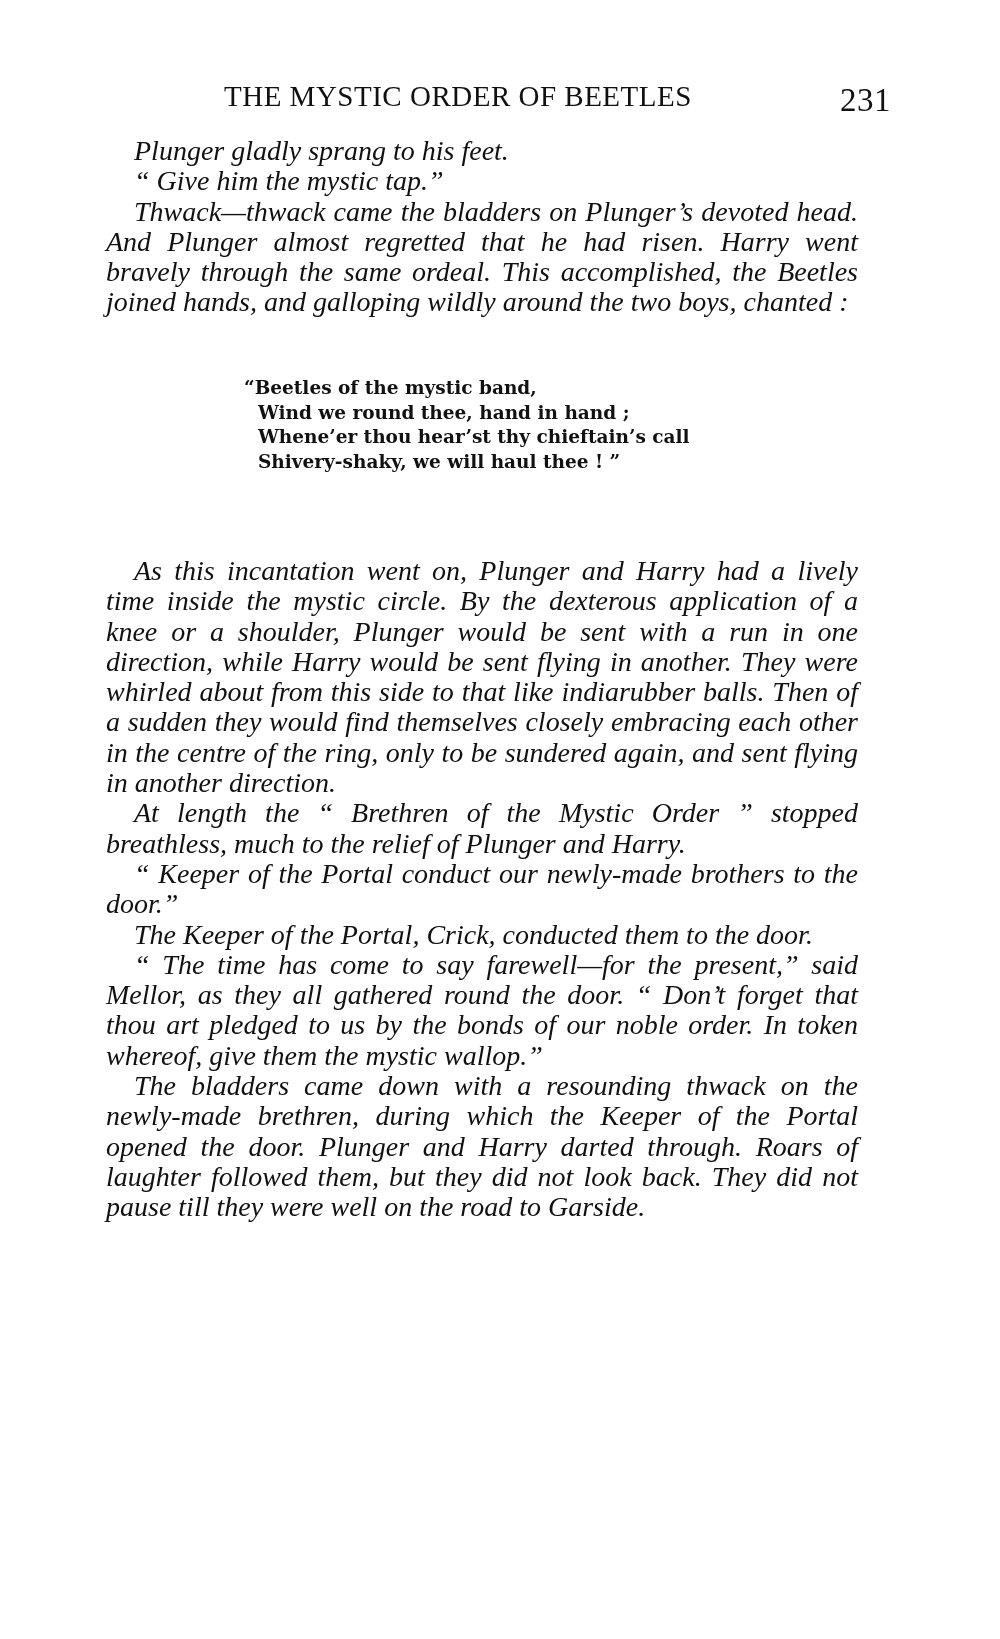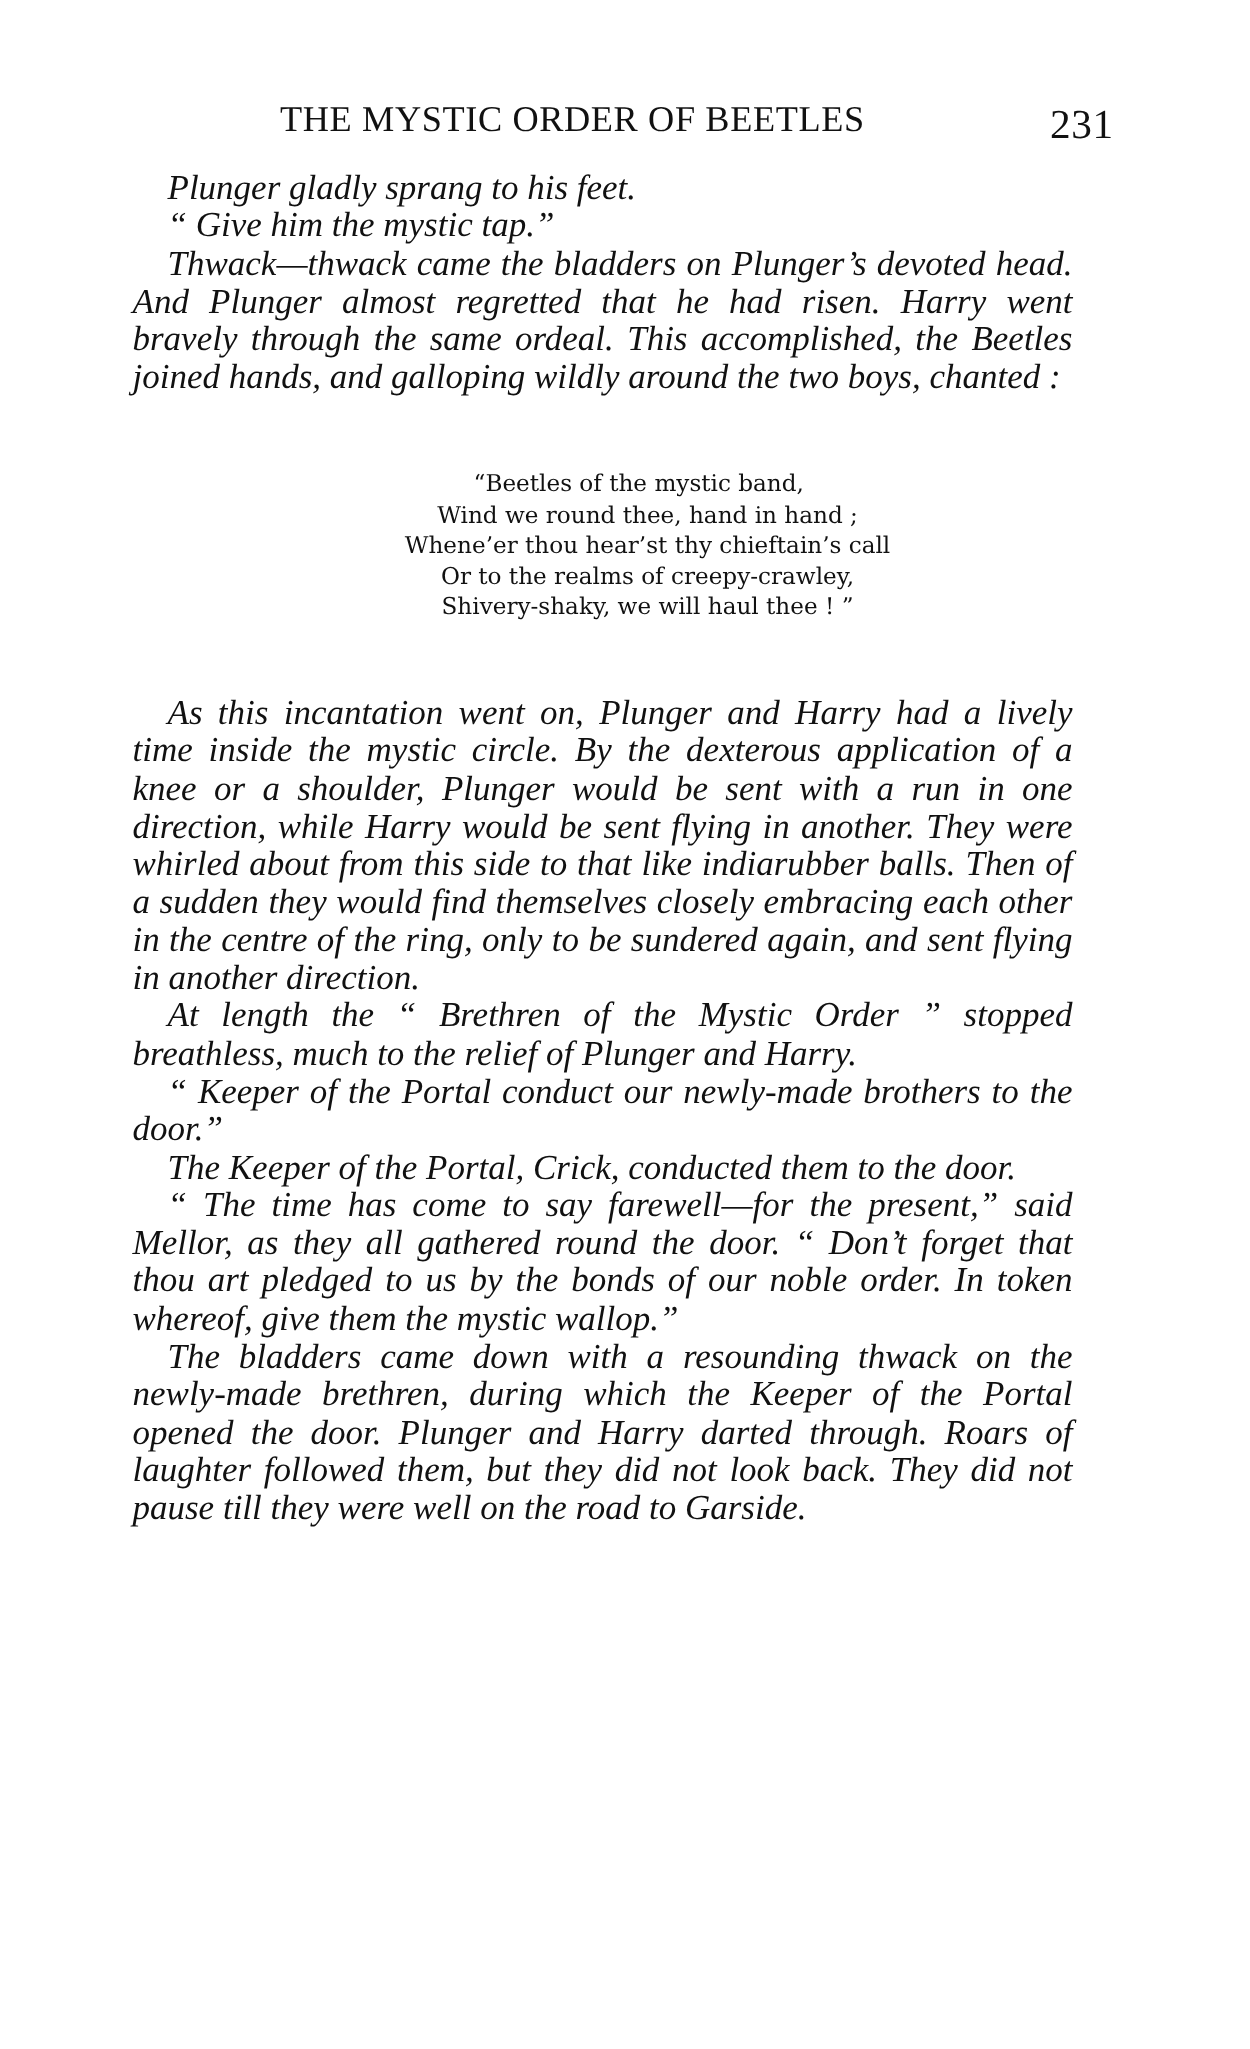--- a/index.html
+++ b/index.html
@@ -14,21 +14,21 @@
     .body-text {
       position: absolute; left: 106px; width: 752px;
       font-family: "Liberation Serif", serif; font-size: 28px; line-height: 30.3px;
       text-align: justify;
       font-style: italic;
     }
     .body-text p { margin: 0; text-indent: 28px; }
     .block1 { top: 136px; }
     .verse {
       position: absolute; left: 258px; top: 376px; width: 520px;
-      font-family: "DejaVu Serif", serif; font-size: 18.5px; line-height: 24.6px; font-weight: normal; text-align: center;
+      font-family: "DejaVu Serif", serif; font-size: 18.5px; line-height: 24.6px; font-weight: bold;
     }
     .verse .line { display: block; white-space: nowrap; }
     .verse .line.first { margin-left: -14px; }
     .block2 { top: 556px; }
   </style>
 </head>
 <body>
 
 <div class="page">
 
@@ -40,21 +40,20 @@
   <div class="body-text block1">
     <p>Plunger gladly sprang to his feet.</p>
     <p>“ Give him the mystic tap.”</p>
     <p>Thwack—thwack came the bladders on Plunger’s devoted head. And Plunger almost regretted that he had risen. Harry went bravely through the same ordeal. This accomplished, the Beetles joined hands, and galloping wildly around the two boys, chanted :</p>
   </div>
 
   <div class="verse">
     <span class="line first">“Beetles of the mystic band,</span>
     <span class="line">Wind we round thee, hand in hand ;</span>
     <span class="line">Whene’er thou hear’st thy chieftain’s call</span>
-    <span class="line">Or to the realms of creepy-crawley,</span>
     <span class="line">Shivery-shaky, we will haul thee ! ”</span>
   </div>
 
   <div class="body-text block2">
     <p>As this incantation went on, Plunger and Harry had a lively time inside the mystic circle. By the dexterous application of a knee or a shoulder, Plunger would be sent with a run in one direction, while Harry would be sent flying in another. They were whirled about from this side to that like indiarubber balls. Then of a sudden they would find themselves closely embracing each other in the centre of the ring, only to be sundered again, and sent flying in another direction.</p>
     <p>At length the “ Brethren of the Mystic Order ” stopped breathless, much to the relief of Plunger and Harry.</p>
     <p>“ Keeper of the Portal conduct our newly-made brothers to the door.”</p>
     <p>The Keeper of the Portal, Crick, conducted them to the door.</p>
     <p>“ The time has come to say farewell—for the present,” said Mellor, as they all gathered round the door. “ Don’t forget that thou art pledged to us by the bonds of our noble order. In token whereof, give them the mystic wallop.”</p>
     <p>The bladders came down with a resounding thwack on the newly-made brethren, during which the Keeper of the Portal opened the door. Plunger and Harry darted through. Roars of laughter followed them, but they did not look back. They did not pause till they were well on the road to Garside.</p>

